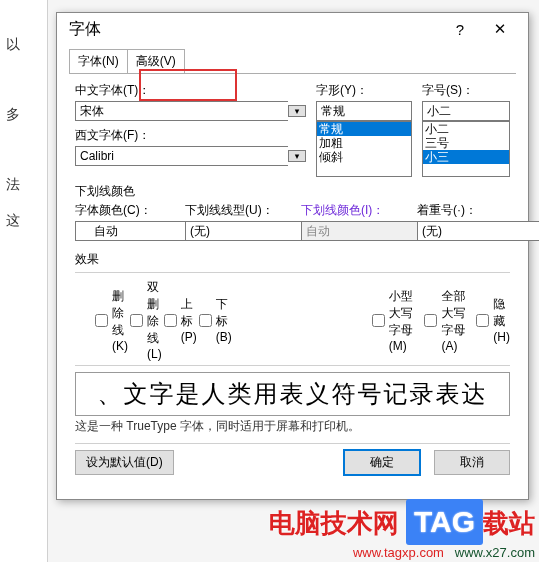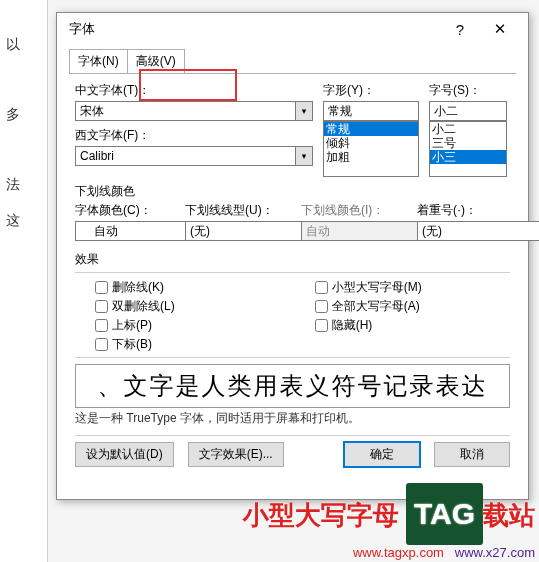--- a/index.html
+++ b/index.html
@@ -1,57 +1,57 @@
 <!DOCTYPE html>
 <html><head>
 <meta charset="utf-8">
 <style>
 * { box-sizing: border-box; margin: 0; padding: 0; font-family: "Microsoft YaHei", SimSun, sans-serif; }
 body { background: #f5f5f5; width: 539px; height: 562px; position: relative; overflow: hidden; }
 .left-edge { position: absolute; left: 0; top: 0; width: 48px; height: 562px; background: #fff; border-right: 1px solid #d0d0d0; }
 .left-edge span { position: absolute; font-size: 14px; color: #333; }
 .dialog { position: absolute; left: 56px; top: 12px; width: 473px; height: 488px; background: #fff; border: 1px solid #888; box-shadow: 2px 2px 8px rgba(0,0,0,.3); }
 .titlebar { height: 32px; display: flex; align-items: center; padding: 0 8px; }
-.titlebar .title { font-size: 13px; flex: 1; padding-left: 4px; }
+.titlebar .title { font-size: 16px; flex: 1; padding-left: 4px; }
 .titlebar .btn { width: 40px; height: 28px; display: flex; align-items: center; justify-content: center; cursor: pointer; font-size: 15px; }
 .tabs { display: flex; align-items: flex-end; padding: 0 12px; height: 28px; }
 .tab { border: 1px solid #adadad; border-bottom: none; padding: 3px 8px; font-size: 12px; background: #fff; margin-right: -1px; position: relative; cursor: pointer;}
 .tab.active { background: #fff; z-index: 2; }
 .tab-border { position: absolute; left: 82px; top: 56px; width: 98px; height: 32px; border: 2px solid #d33; pointer-events: none; z-index: 5; }
 .tabline { border-bottom: 1px solid #adadad; margin: 0 12px; }
 .content { padding: 8px 18px 0 18px; font-size: 12px; }
 .row { display: flex; gap: 10px; margin-bottom: 4px; }
 .col { display: flex; flex-direction: column; }
 .lbl { font-size: 12px; margin-bottom: 2px; }
-.combo { display: flex; height: 20px; }
+.combo { display: flex; height: 20px; align-items: center; }
 .combo input { flex: 1; border: 1px solid #7a7a7a; border-right: none; padding: 0 4px; font-size: 12px; height: 20px; outline: none; }
 .combo .arrow { width: 18px; border: 1px solid #7a7a7a; background: #e1e1e1; display: flex; align-items: center; justify-content: center; font-size: 9px; cursor: pointer; }
 .combo.disabled input { background: #f0f0f0; color: #888; }
 .combo.disabled .arrow { background: #f0f0f0; color: #aaa; }
 .listbox { border: 1px solid #7a7a7a; height: 56px; overflow-y: scroll; font-size: 12px; background: #fff; }
 .listbox .item { padding: 0 2px; line-height: 14px; white-space: nowrap; }
 .listbox .item.sel { background: #0078d7; color: #fff; }
 .section-title { font-size: 12px; margin: 6px 0 2px 0; }
 .sep { border: none; border-top: 1px solid #d0d0d0; margin: 4px 0 6px 0; }
 .checks { display: flex; gap: 80px; padding-left: 20px; }
-.checks .colc { display: flex; flex-direction: column; gap: 2px; }
+.checks .colc { display: flex; flex-direction: row; gap: 2px; }
 .chk { display: flex; align-items: center; gap: 4px; font-size: 12px; cursor: pointer; }
 .chk input { width: 13px; height: 13px; }
 .preview-box { border: 1px solid #999; height: 44px; margin: 4px 0 2px 0; display: flex; align-items: center; justify-content: center; overflow: hidden; }
 .preview-box span { font-family: SimSun, serif; font-size: 24px; white-space: nowrap; letter-spacing: 2px; }
 .hint { font-size: 12px; color: #333; margin-bottom: 8px; }
 .footer { display: flex; gap: 14px; padding: 6px 18px 10px 18px; align-items: center; }
 .footer .spacer { flex: 1; }
 .btn2 { border: 1px solid #adadad; background: #e1e1e1; padding: 3px 10px; font-size: 12px; cursor: pointer; min-width: 76px; }
 .btn2.primary { border: 1px solid #0078d7; outline: 1px solid #0078d7; }
 .watermark { position: absolute; right: 4px; bottom: 2px; text-align: right; pointer-events: none; }
 .watermark .line1 { font-size: 26px; font-weight: bold; color: #d22; line-height: 1; text-shadow: 0 0 2px #fff; }
-.watermark .tag { background: #14532d; color: #fff; padding: 16px 8px; font-size: 30px; font-weight: bold; border-radius: 3px; display: inline-block; }
+.watermark .tag { background: #3b82f6; color: #fff; padding: 8px 8px; font-size: 30px; font-weight: bold; border-radius: 3px; display: inline-block; }
 .watermark .line2 { font-size: 13px; color: #d22; }
-.watermark .line2 .g { color: #4c1d95; }
+.watermark .line2 .g { color: #14532d; }
 </style>
 </head>
 <body>
 
 <div class="left-edge">
   <span style="left:6px;top:36px">以</span>
   <span style="left:6px;top:106px">多</span>
   <span style="left:6px;top:176px">法</span>
   <span style="left:6px;top:212px">这</span>
 </div>
@@ -82,25 +82,25 @@
         <div class="combo">
           <input value="Calibri" style="">
           <div class="arrow">▾</div>
         </div>
       </div>
       <div class="col" style="width:96px">
         <div class="lbl">字形(Y)：</div>
         <input style="height: 20px; border: 1px solid rgb(122, 122, 122); padding: 0px 4px; font-size: 12px;" value="常规">
         <div class="listbox">
           <div class="item sel">常规</div>
+          <div class="item">加粗</div>
           <div class="item">倾斜</div>
-          <div class="item">加粗</div>
-        </div>
-      </div>
-      <div class="col" style="width:78px">
+        </div>
+      </div>
+      <div class="col" style="width:88px">
         <div class="lbl">字号(S)：</div>
         <input style="height: 20px; border: 1px solid rgb(122, 122, 122); padding: 0px 4px; font-size: 12px;" value="小二">
         <div class="listbox">
           <div class="item">小二</div>
           <div class="item">三号</div>
           <div class="item sel">小三</div>
         </div>
       </div>
     </div>
 
@@ -114,21 +114,21 @@
         </div>
       </div>
       <div class="col" style="width:106px">
         <div class="lbl">下划线线型(U)：</div>
         <div class="combo">
           <input value="(无)" style="">
           <div class="arrow">▾</div>
         </div>
       </div>
       <div class="col" style="width:106px">
-        <div class="lbl" style="color:#737373">下划线颜色(I)：</div>
+        <div class="lbl" style="color:#6d28d9">下划线颜色(I)：</div>
         <div class="combo disabled">
           <input disabled="" value="自动" style="">
           <div class="arrow">▾</div>
         </div>
       </div>
       <div class="col" style="width:86px">
         <div class="lbl">着重号(·)：</div>
         <div class="combo">
           <input value="(无)" style="">
 
@@ -176,29 +176,28 @@
     <hr class="sep">
     <div class="preview-box">
       <span>、文字是人类用表义符号记录表达</span>
     </div>
     <div class="hint">这是一种 TrueType 字体，同时适用于屏幕和打印机。</div>
   </div>
 
   <hr class="sep" style="margin:0 18px">
   <div class="footer">
     <button class="btn2">设为默认值(D)</button>
-    <button class="btn2">文字效果(E)...</button>
     <div class="spacer"></div>
     <button class="btn2 primary">确定</button>
     <button class="btn2">取消</button>
   </div>
 </div>
 
 <div class="watermark">
   <div class="line1">
-    <span>小型大写字母</span>
+    <span>电脑技术网</span>
     <span class="tag">TAG</span><span>载站</span>
   </div>
   <div class="line2">
     <span>www.tagxp.com</span>&nbsp;&nbsp;
     <span class="g">www.x27.com</span>
   </div>
 </div>
 
 </body></html>

